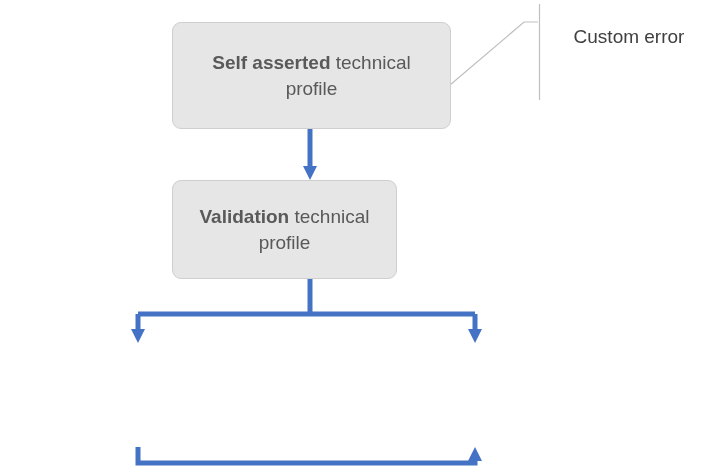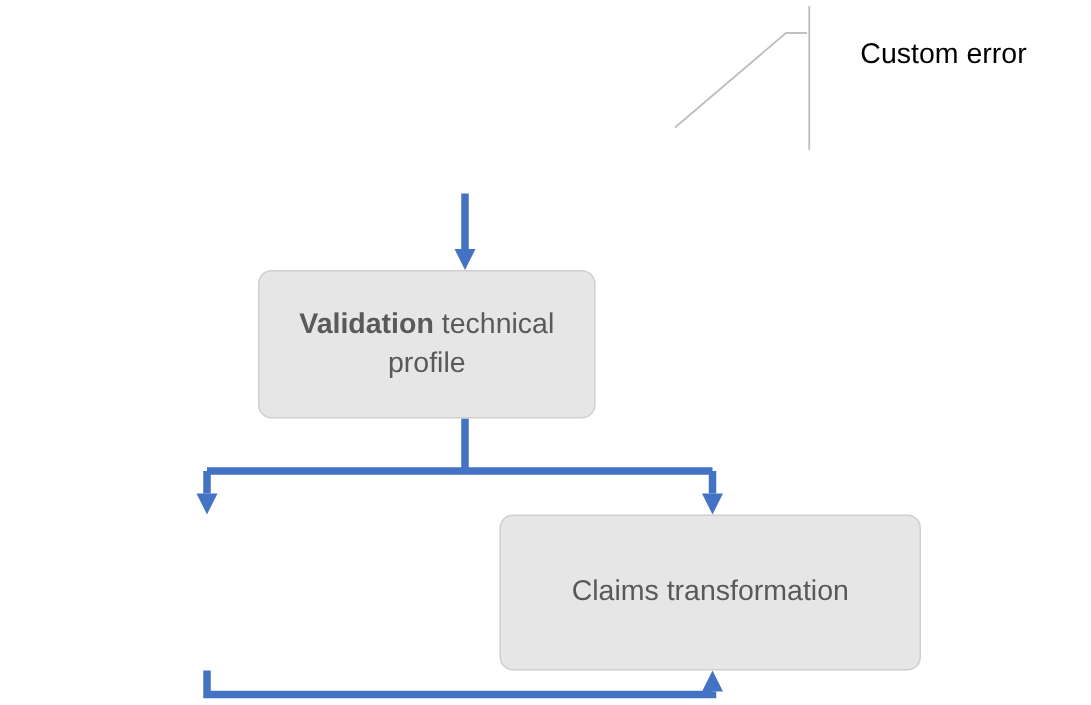--- a/index.html
+++ b/index.html
@@ -72,21 +72,21 @@
     top: 343px;
     width: 281px;
     height: 104px;
   }
   #callout-note {
     position: absolute;
     left: 556px;
     top: 24px;
     width: 146px;
     text-align: center;
-    color: #000000;
+    color: #404040;
     font-size: 19px;
     line-height: 1.36;
   }
 </style>
 </head>
 <body>
 
 <div id="diagram-canvas">
 
   <svg id="connector-layer" viewBox="0 0 727 470" width="727" height="470" xmlns="http://www.w3.org/2000/svg">
@@ -109,27 +109,27 @@
       <path d="M 475 314 L 475 329" fill="none" stroke="#4472C4" stroke-width="5"></path>
       <path d="M 468 329 L 482 329 L 475 343 Z" fill="#4472C4"></path>
     </g>
 
     <g>
       <path d="M 138 447 L 138 463 L 475 463 L 475 461" fill="none" stroke="#4472C4" stroke-width="5"></path>
       <path d="M 468 461 L 482 461 L 475 447 Z" fill="#4472C4"></path>
     </g>
   </svg>
 
+  <div class="node-box" id="node-self-asserted">
+    <span class="node-label"><span class="em">Self asserted</span><span> technical profile</span></span>
+  </div>
 
   <div class="node-box" id="node-validation">
     <span class="node-label"><span class="em">Validation</span><span> technical profile</span></span>
   </div>
 
 
-  <div class="node-box" id="node-claims-transformation">
-    <span class="node-label em">Claims transformation</span>
-  </div>
 
   <div id="callout-note">
     <div>Custom error</div>
   </div>
 
 </div>
 
 </body></html>

